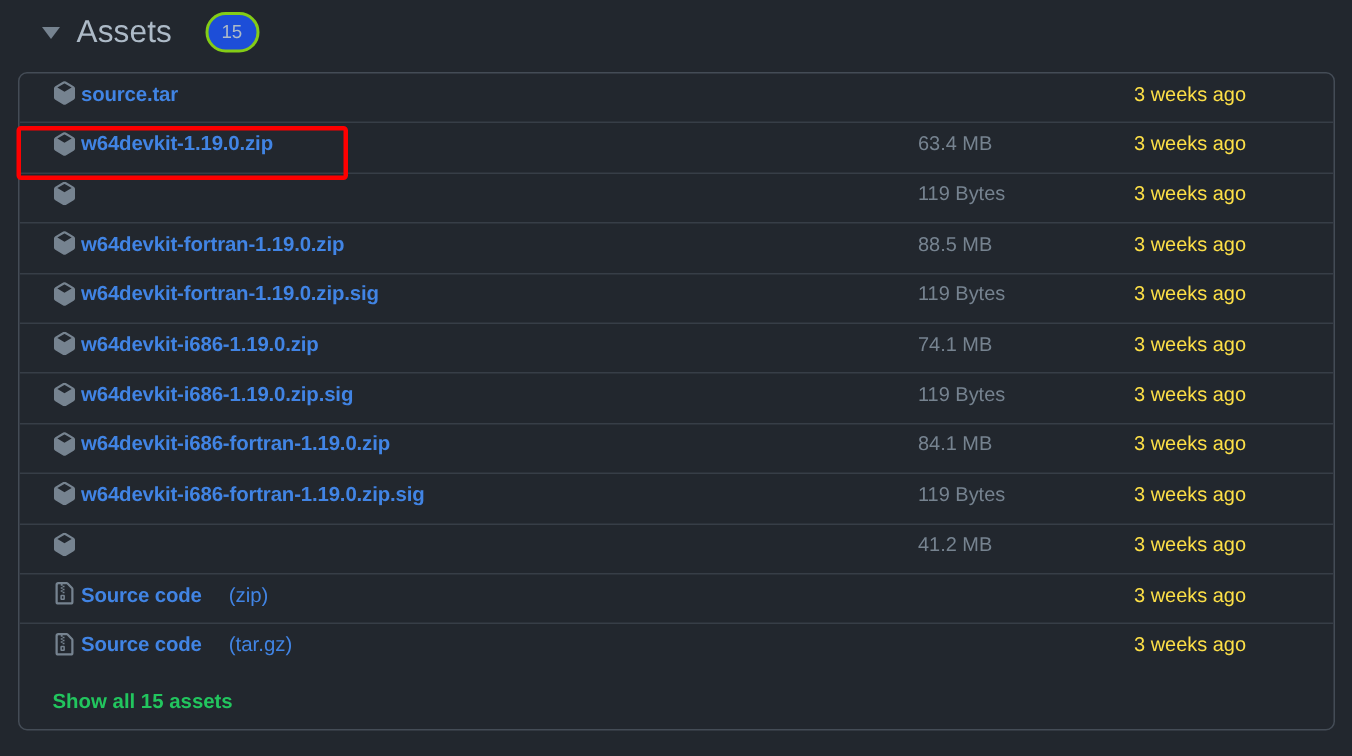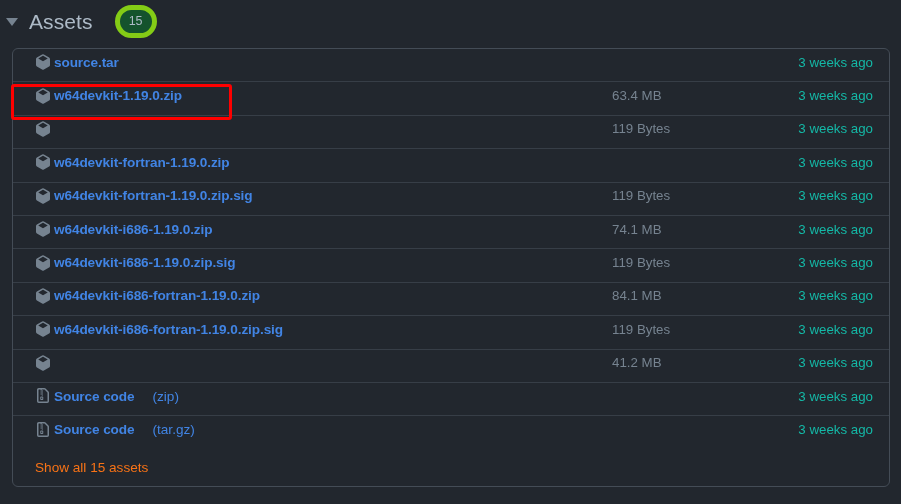--- a/index.html
+++ b/index.html
@@ -20,21 +20,21 @@
     width: 901px;
     height: 504px;
     box-sizing: border-box;
   }
 
   
   .assets-header {
     display: flex;
     align-items: center;
     gap: 10px;
-    padding: 11px 0 0 6px;
+    padding: 11px 0 0 28px;
     height: 32px;
     box-sizing: border-box;
   }
   .disclosure-triangle {
     width: 0;
     height: 0;
     border-left: 6px solid transparent;
     border-right: 6px solid transparent;
     border-top: 8px solid #768390;
     margin-right: 1px;
@@ -42,22 +42,22 @@
   }
   .assets-title {
     font-size: 21px;
     color: #adbac7;
     font-weight: 400;
     letter-spacing: .1px;
     line-height: 22px;
   }
   .assets-count {
     margin-left: 12px;
-    background: #14532d;
-    border: 5px solid #84cc16;
+    background: #1d4ed8;
+    border: 2px solid #84cc16;
     color: #adbac7;
     font-size: 12.5px;
     line-height: 1;
     padding: 5px 9px 6px;
     border-radius: 999px;
     min-width: 10px;
     text-align: center;
   }
 
   
@@ -124,38 +124,39 @@
     width: 150px;
     text-align: left;
     color: #768390;
     font-size: 13.3px;
     padding-left: 6px;
     box-sizing: border-box;
   }
   .asset-date-cell {
     flex: none;
     width: 117px;
-    text-align: right;
-    color: #14b8a6;
+    text-align: left;
+    color: #fde047;
     font-size: 13.3px;
     box-sizing: border-box;
   }
 
   
   .assets-footer {
     height: 36px;
     display: flex;
     align-items: center;
     padding: 0 22px;
     box-sizing: border-box;
   }
   .show-all-link {
-    color: #f97316;
+    color: #22c55e;
     font-size: 13.6px;
     text-decoration: none;
+    font-weight: bold;
   }
 
   
   .highlight-box {
     position: absolute;
     left: 11px;
     top: 84px;
     width: 221px;
     height: 36px;
     border: 3px solid #fe0000;
@@ -213,20 +214,21 @@
         </div>
         <div class="asset-row">
           <div class="asset-name-cell">
             <span class="asset-icon">
               <svg width="16" height="16" viewBox="0 0 16 16" fill="currentColor" aria-hidden="true">
                 <path d="M8.878.392a1.75 1.75 0 0 0-1.756 0l-5.25 3.045A1.75 1.75 0 0 0 1 4.951v6.098c0 .624.332 1.2.872 1.514l5.25 3.045a1.75 1.75 0 0 0 1.756 0l5.25-3.045c.54-.313.872-.89.872-1.514V4.951c0-.624-.332-1.2-.872-1.514L8.878.392ZM7.875 1.69a.248.248 0 0 1 .25 0l4.63 2.685L8 7.133 3.245 4.375l4.63-2.685ZM2.5 5.677v5.372c0 .09.047.171.125.216l4.625 2.683V8.432L2.5 5.677Zm6.25 8.271 4.625-2.683a.25.25 0 0 0 .125-.216V5.677L8.75 8.432v5.516Z"></path>
               </svg>
             </span>
             <a class="asset-link" href="#">w64devkit-fortran-1.19.0.zip</a>
           </div>
+          <div class="asset-size-cell">88.5 MB</div>
           <div class="asset-date-cell">3 weeks ago</div>
         </div>
         <div class="asset-row">
           <div class="asset-name-cell">
             <span class="asset-icon">
               <svg width="16" height="16" viewBox="0 0 16 16" fill="currentColor" aria-hidden="true">
                 <path d="M8.878.392a1.75 1.75 0 0 0-1.756 0l-5.25 3.045A1.75 1.75 0 0 0 1 4.951v6.098c0 .624.332 1.2.872 1.514l5.25 3.045a1.75 1.75 0 0 0 1.756 0l5.25-3.045c.54-.313.872-.89.872-1.514V4.951c0-.624-.332-1.2-.872-1.514L8.878.392ZM7.875 1.69a.248.248 0 0 1 .25 0l4.63 2.685L8 7.133 3.245 4.375l4.63-2.685ZM2.5 5.677v5.372c0 .09.047.171.125.216l4.625 2.683V8.432L2.5 5.677Zm6.25 8.271 4.625-2.683a.25.25 0 0 0 .125-.216V5.677L8.75 8.432v5.516Z"></path>
               </svg>
             </span>
             <a class="asset-link" href="#">w64devkit-fortran-1.19.0.zip.sig</a>

